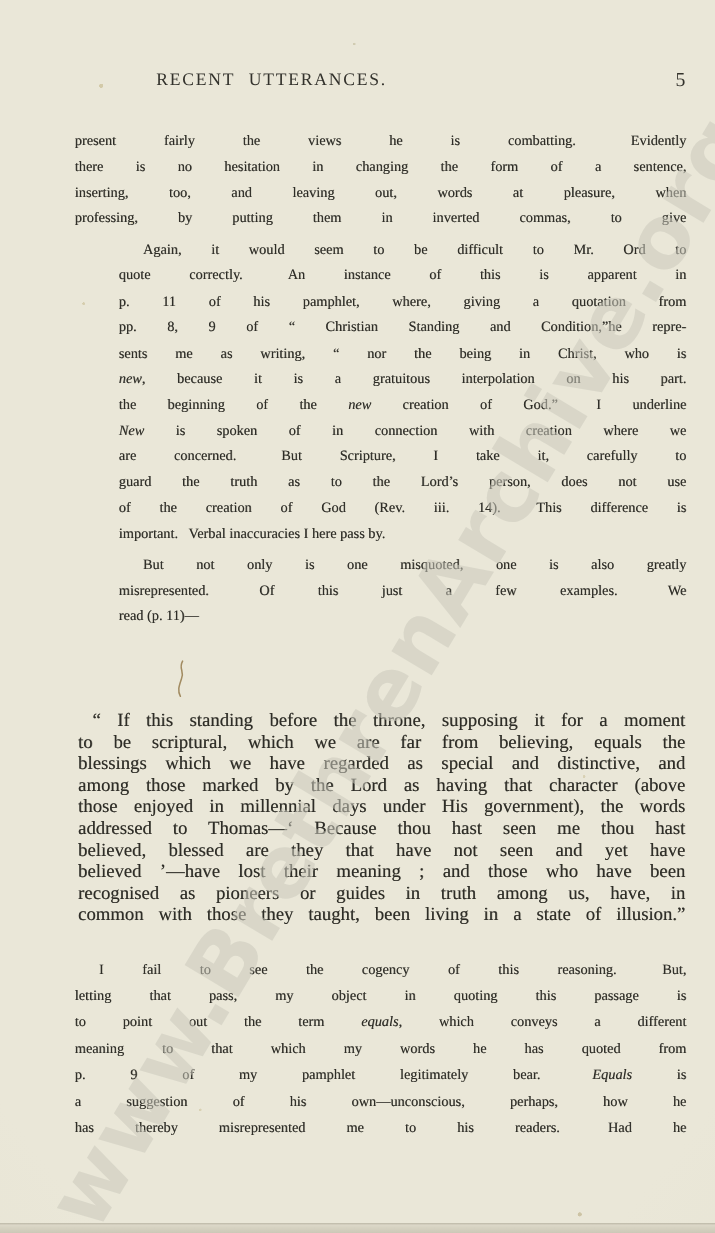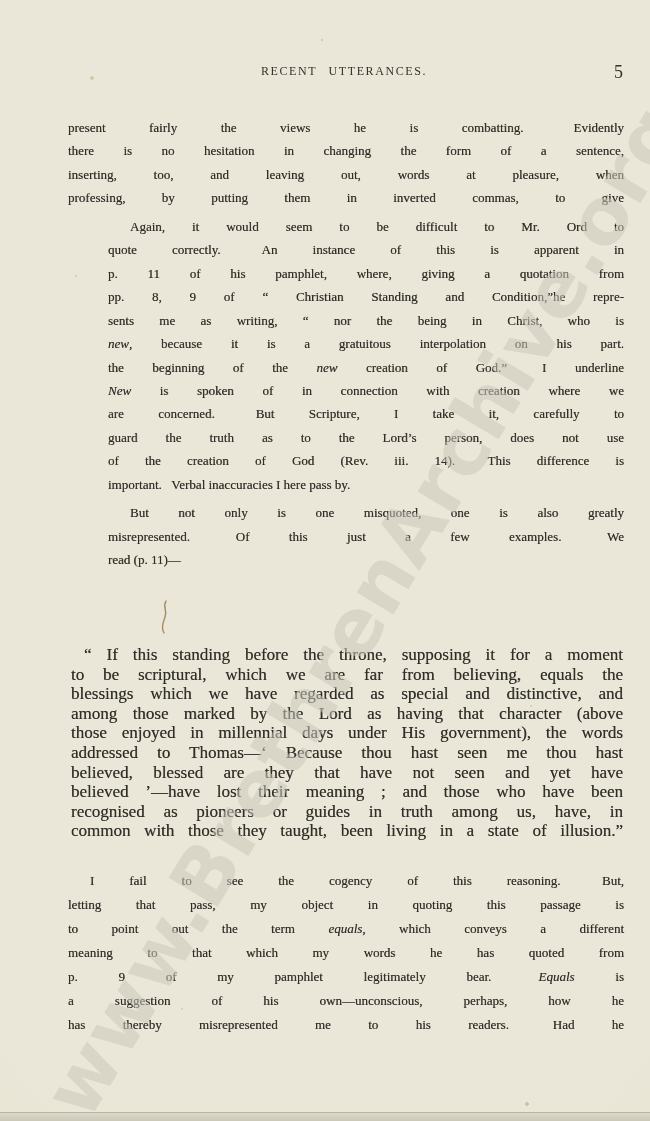--- a/index.html
+++ b/index.html
@@ -15,22 +15,22 @@
       radial-gradient(circle 2px at 531px 706px, rgba(176,158,96,.30) 0 55%, transparent 70%),
       radial-gradient(circle 2px at 182px 1009px, rgba(176,158,96,.30) 0 55%, transparent 70%),
       radial-gradient(circle 3px at 527px 1104px, rgba(150,130,70,.35) 0 55%, transparent 70%),
       radial-gradient(ellipse 130% 120% at 50% 42%, var(--paper,#eae7d8) 55%, #e2dfcd 100%);
     overflow:hidden;
     font-family:"Liberation Serif","DejaVu Serif",serif;
     color:var(--ink,#2e2d27);
   }
   .hdr{position:absolute;top:64px;left:0;right:0;height:24px;}
   .hdr .title{
-    position:absolute;left:128px;width:432px;text-align:center;
-    font-size:12px;letter-spacing:1.6px;word-spacing:7px;
+    position:absolute;left:142px;width:432px;
+    font-size:16px;letter-spacing:1.6px;word-spacing:7px;
     color:#33322c;
   }
   .hdr .pagenum{position:absolute;right:27px;top:-2px;font-size:18px;color:#33322c;}
   .textcol{position:absolute;left:68px;width:556px;}
   #blocks-main{top:116px;}
   #blocks-main .para + .para{margin-top:5px;margin-left:40px;}
   #block-quote{position:absolute;top:645px;left:71px;width:552px;}
   #block-final{top:869px;}
   .para{margin:0;}
   .line{

